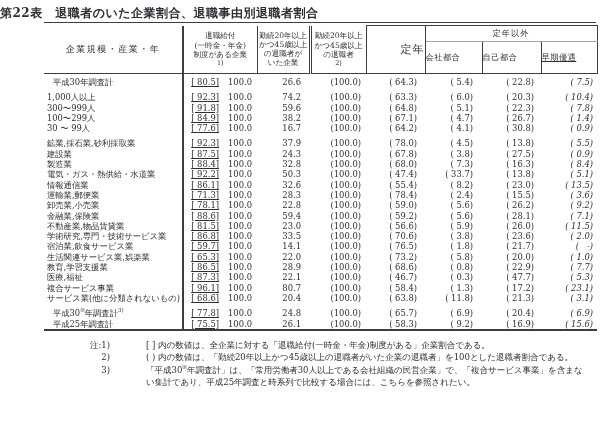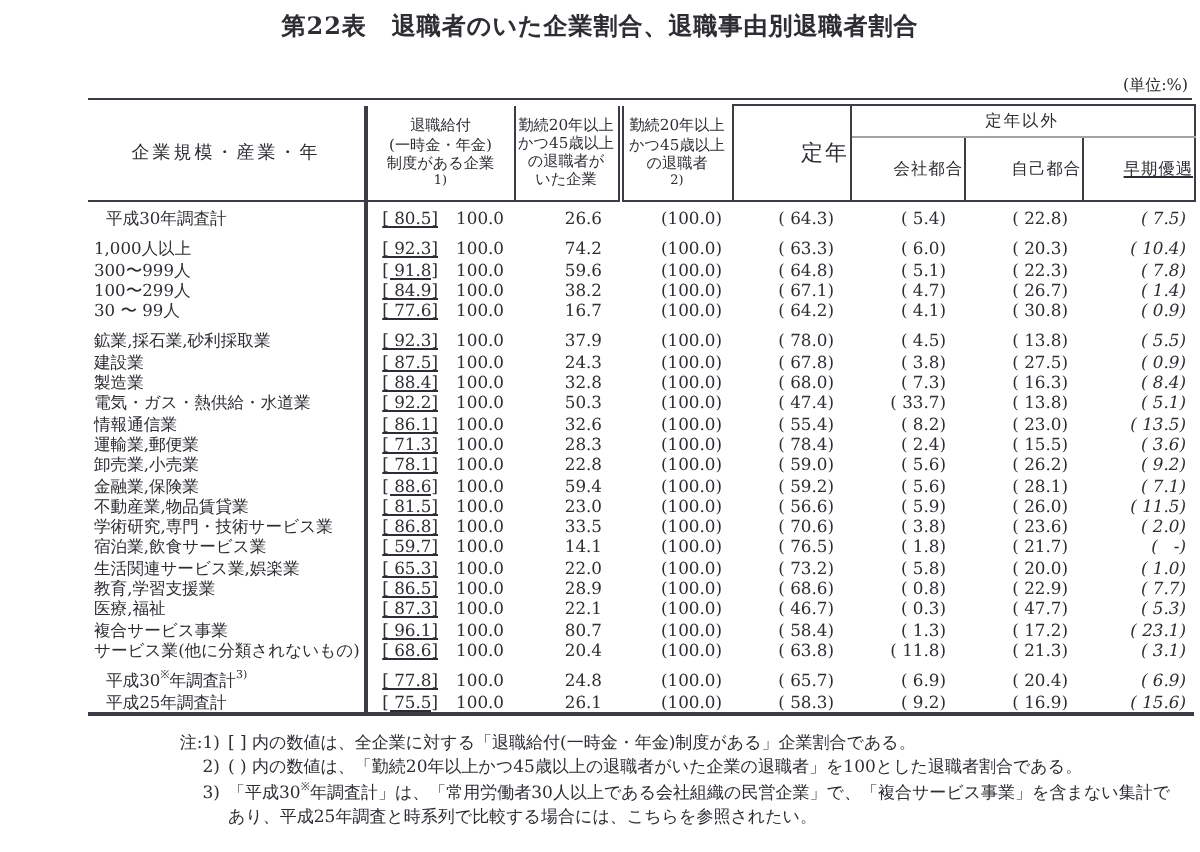--- a/index.html
+++ b/index.html
@@ -1,57 +1,56 @@
 <!DOCTYPE html>
 <html><head>
 <meta charset="utf-8">
 <style>
   html,body{margin:0;padding:0;}
   body{
     width:600px;height:426px;overflow:hidden;background:#ffffff;
     font-family:"DejaVu Serif","Liberation Serif",serif;
     color:#2d2d33;
   }
-  .title{text-align:center;font-size:12px;font-weight:bold;margin-top:5px;letter-spacing:.5px;}
+  .title{text-align:left;font-size:12px;font-weight:bold;margin-top:5px;letter-spacing:.5px;}
   .table-wrap{margin:0 4px 0 44px;}
   .unit{text-align:right;font-size:8px;margin:15px 2px 1px 0;}
   .rule{border-top:1.5px solid #3c3c44;height:0;}
   table{border-collapse:collapse;width:100%;margin-top:2px;table-layout:fixed;border-bottom:2px solid #3c3c44;}
   th,td{padding:0;font-weight:normal;}
   thead th{border-bottom:1px solid #3c3c44;vertical-align:middle;}
   .corner{font-size:9px;letter-spacing:1.5px;border-right:2px solid #3c3c44;}
   .hcell{font-size:7.6px;line-height:9.2px;text-align:center;}
   .hcell .hnum{font-size:6.5px;line-height:8px;}
   .hb{border-right:1px solid #3c3c44;margin-left:48px;}
   .hhad{border-right:3px double #3c3c44;}
   .htei{border-left:1.2px solid #3c3c44;border-right:1px solid #3c3c44;border-top:1.2px solid #3c3c44;font-size:11px;text-align:right;letter-spacing:1px;}
   .higai{border-top:1.2px solid #3c3c44;border-bottom:1px solid #a3a3a3;border-right:1.2px solid #3c3c44;font-size:8.2px;text-align:center;height:15px;letter-spacing:1px;}
-  .h2 th{font-size:8.2px;text-align:right;border-right:1px solid #3c3c44;height:31px;letter-spacing:.5px;}
+  .h2 th{font-size:8.2px;text-align:left;border-right:1px solid #3c3c44;height:31px;letter-spacing:.5px;}
   .h2 th.last{border-right:1.2px solid #3c3c44;text-decoration:underline;}
   tbody td{font-size:8.4px;line-height:10.3px;height:10.3px;vertical-align:middle;}
   td.lbl{font-size:8.3px;border-right:2px solid #3c3c44;padding-left:3px;white-space:nowrap;overflow:hidden;}
   td.lbl.ind{padding-left:9px;}
   td.n{text-align:right;white-space:pre;}
   .c-b1{padding-right:2px;text-decoration:underline;} .c-b2{padding-right:5px;} .c-had{padding-right:9px;}
   .c-ret{padding-right:5px;} .c-tei{padding-right:8px;} .c-kai{padding-right:9px;}
   .c-jik{padding-right:7px;} .c-sou{padding-right:4px;font-style:italic;}
   tr.sp td{height:5px;line-height:0;font-size:0;}
   sup.s{font-size:5.5px;vertical-align:super;line-height:0;}
   .notes{margin:8px 6px 0 40px;font-size:8.5px;line-height:12.5px;}
-  .note{display:flex;}
+  .note{display:flex;gap:32px;}
   .note-label{width:26px;flex:none;text-align:right;white-space:pre;}
   .note-text{flex:1;margin-left:4px;}
 </style>
 </head>
 <body>
 
 <div class="title">第22表　退職者のいた企業割合、退職事由別退職者割合</div>
 
 <div class="table-wrap">
-  <div class="unit">(単位:%)</div>
   <div class="rule"></div>
 
   <table>
     <colgroup>
       <col style="width:139px">
         <col style="width:38px">
         <col style="width:36px">
       <col style="width:53px">
         <col style="width:56px">
         <col style="width:59px">

